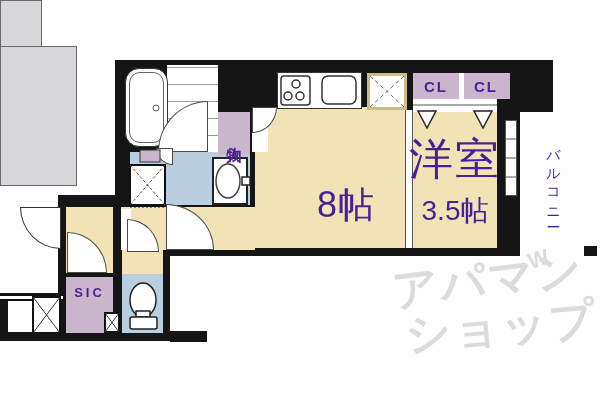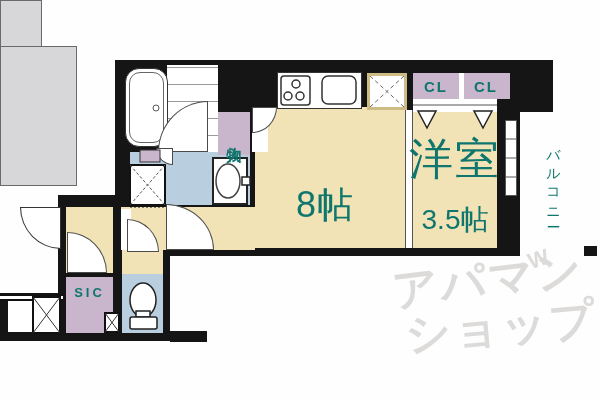--- a/index.html
+++ b/index.html
@@ -7,21 +7,21 @@
          font-family:"Liberation Sans","DejaVu Sans",sans-serif;}
   .abs{position:absolute;}
   .wall{position:absolute;background:#151515;}
   .room{position:absolute;}
   .cream{background:#f1e3b5;}
   .wet{background:#b9cfdf;}
   .closet{background:#c9b6cd;}
   .balc{background:#d7d7d9;border:1px solid #6a6a6a;box-sizing:border-box;}
   .whitebox{position:absolute;background:#ffffff;}
   .door{position:absolute;background:#ffffff;border:1.5px solid #4a4a4a;box-sizing:border-box;}
-  .label{position:absolute;color:#0f766e;text-align:center;line-height:1;}
+  .label{position:absolute;color:#4c1d95;text-align:center;line-height:1;}
   .big{font-size:36px;font-weight:500;letter-spacing:6px;}
   .mid{font-size:30px;font-weight:500;letter-spacing:2px;}
   .small{font-size:15px;font-weight:700;letter-spacing:2px;}
   .vert{writing-mode:vertical-rl;text-orientation:upright;}
   .tile{position:absolute;background:
         repeating-linear-gradient(0deg,#ffffff 0 16px,#9a9a9a 16px 17px),
         repeating-linear-gradient(90deg,rgba(255,255,255,0) 0 16px,#9a9a9a 16px 17px);
         background-color:#fff;}
   .wm{position:absolute;color:#dcdbda;font-weight:700;font-size:45px;letter-spacing:2px;white-space:nowrap;}
   svg{position:absolute;left:0;top:0;}
@@ -139,24 +139,24 @@
       <polygon points="474,111 492,111 483,128" fill="#fff" stroke="#222" stroke-width="1.5"></polygon>
     </g>
 
     <g stroke="#555" stroke-width="1">
       <line x1="505" y1="139" x2="517" y2="139"></line>
       <line x1="505" y1="158" x2="517" y2="158"></line>
       <line x1="505" y1="177" x2="517" y2="177"></line>
     </g>
   </svg>
 
-  <div class="label big" style="left:249px;top:187px;width:152px;letter-spacing:1px;">8帖</div>
+  <div class="label big" style="left:270px;top:187px;width:152px;letter-spacing:1px;">8帖</div>
 
   <div class="label mid" style="left:408px;top:137px;width:94px;font-size:44px;">洋室</div>
-  <div class="label mid" style="left:403px;top:206px;width:104px;font-size:28px;letter-spacing:0;">3.5帖</div>
+  <div class="label mid" style="left:403px;top:197px;width:104px;font-size:28px;letter-spacing:0;">3.5帖</div>
 
   <div class="label small" style="left:413px;top:79px;width:46px;font-weight:600;">CL</div>
   <div class="label small" style="left:462px;top:79px;width:48px;font-weight:600;">CL</div>
 
   <div class="label small" style="left:66px;top:286px;width:47px;font-size:13px;font-weight:600;letter-spacing:3px;">SIC</div>
 
   <div class="label vert" style="left:219px;top:116px;width:30px;height:38px;font-size:15px;font-weight:600;line-height:30px;">物入</div>
 
   <div class="label vert" style="left:541px;top:114px;width:26px;height:134px;font-size:14px;font-weight:500;letter-spacing:4px;line-height:26px;">バルコニー</div>
 

